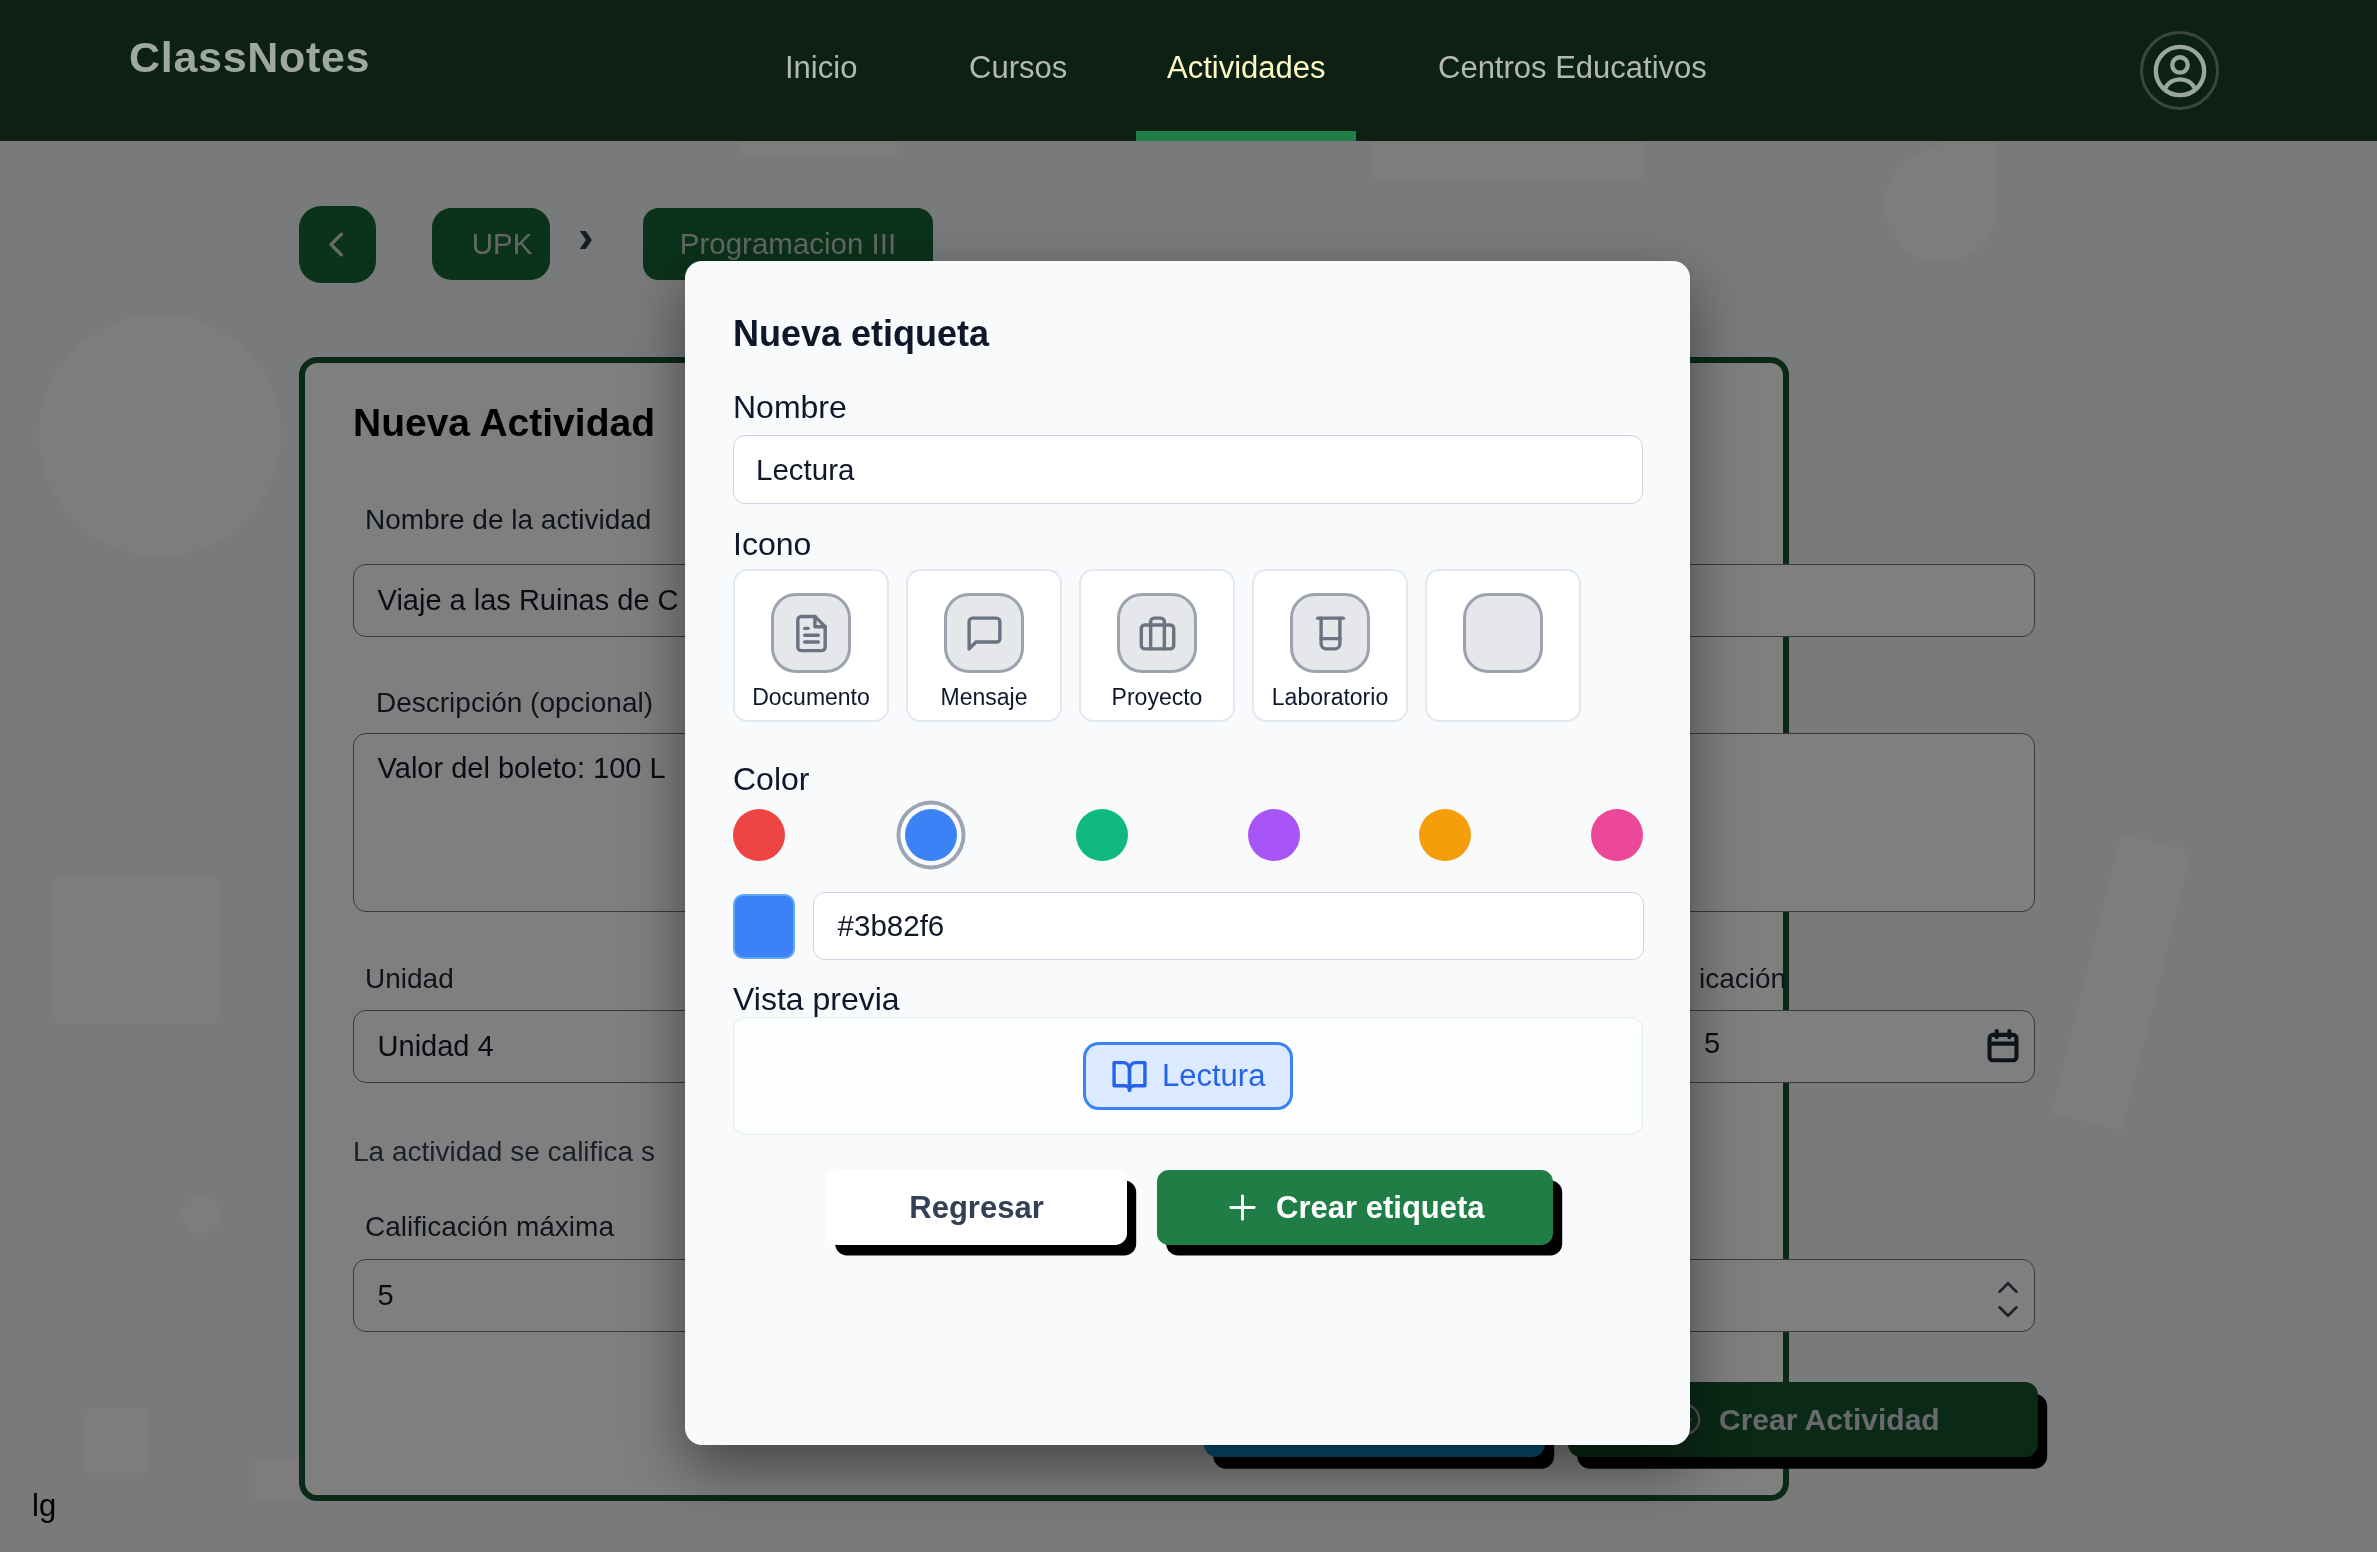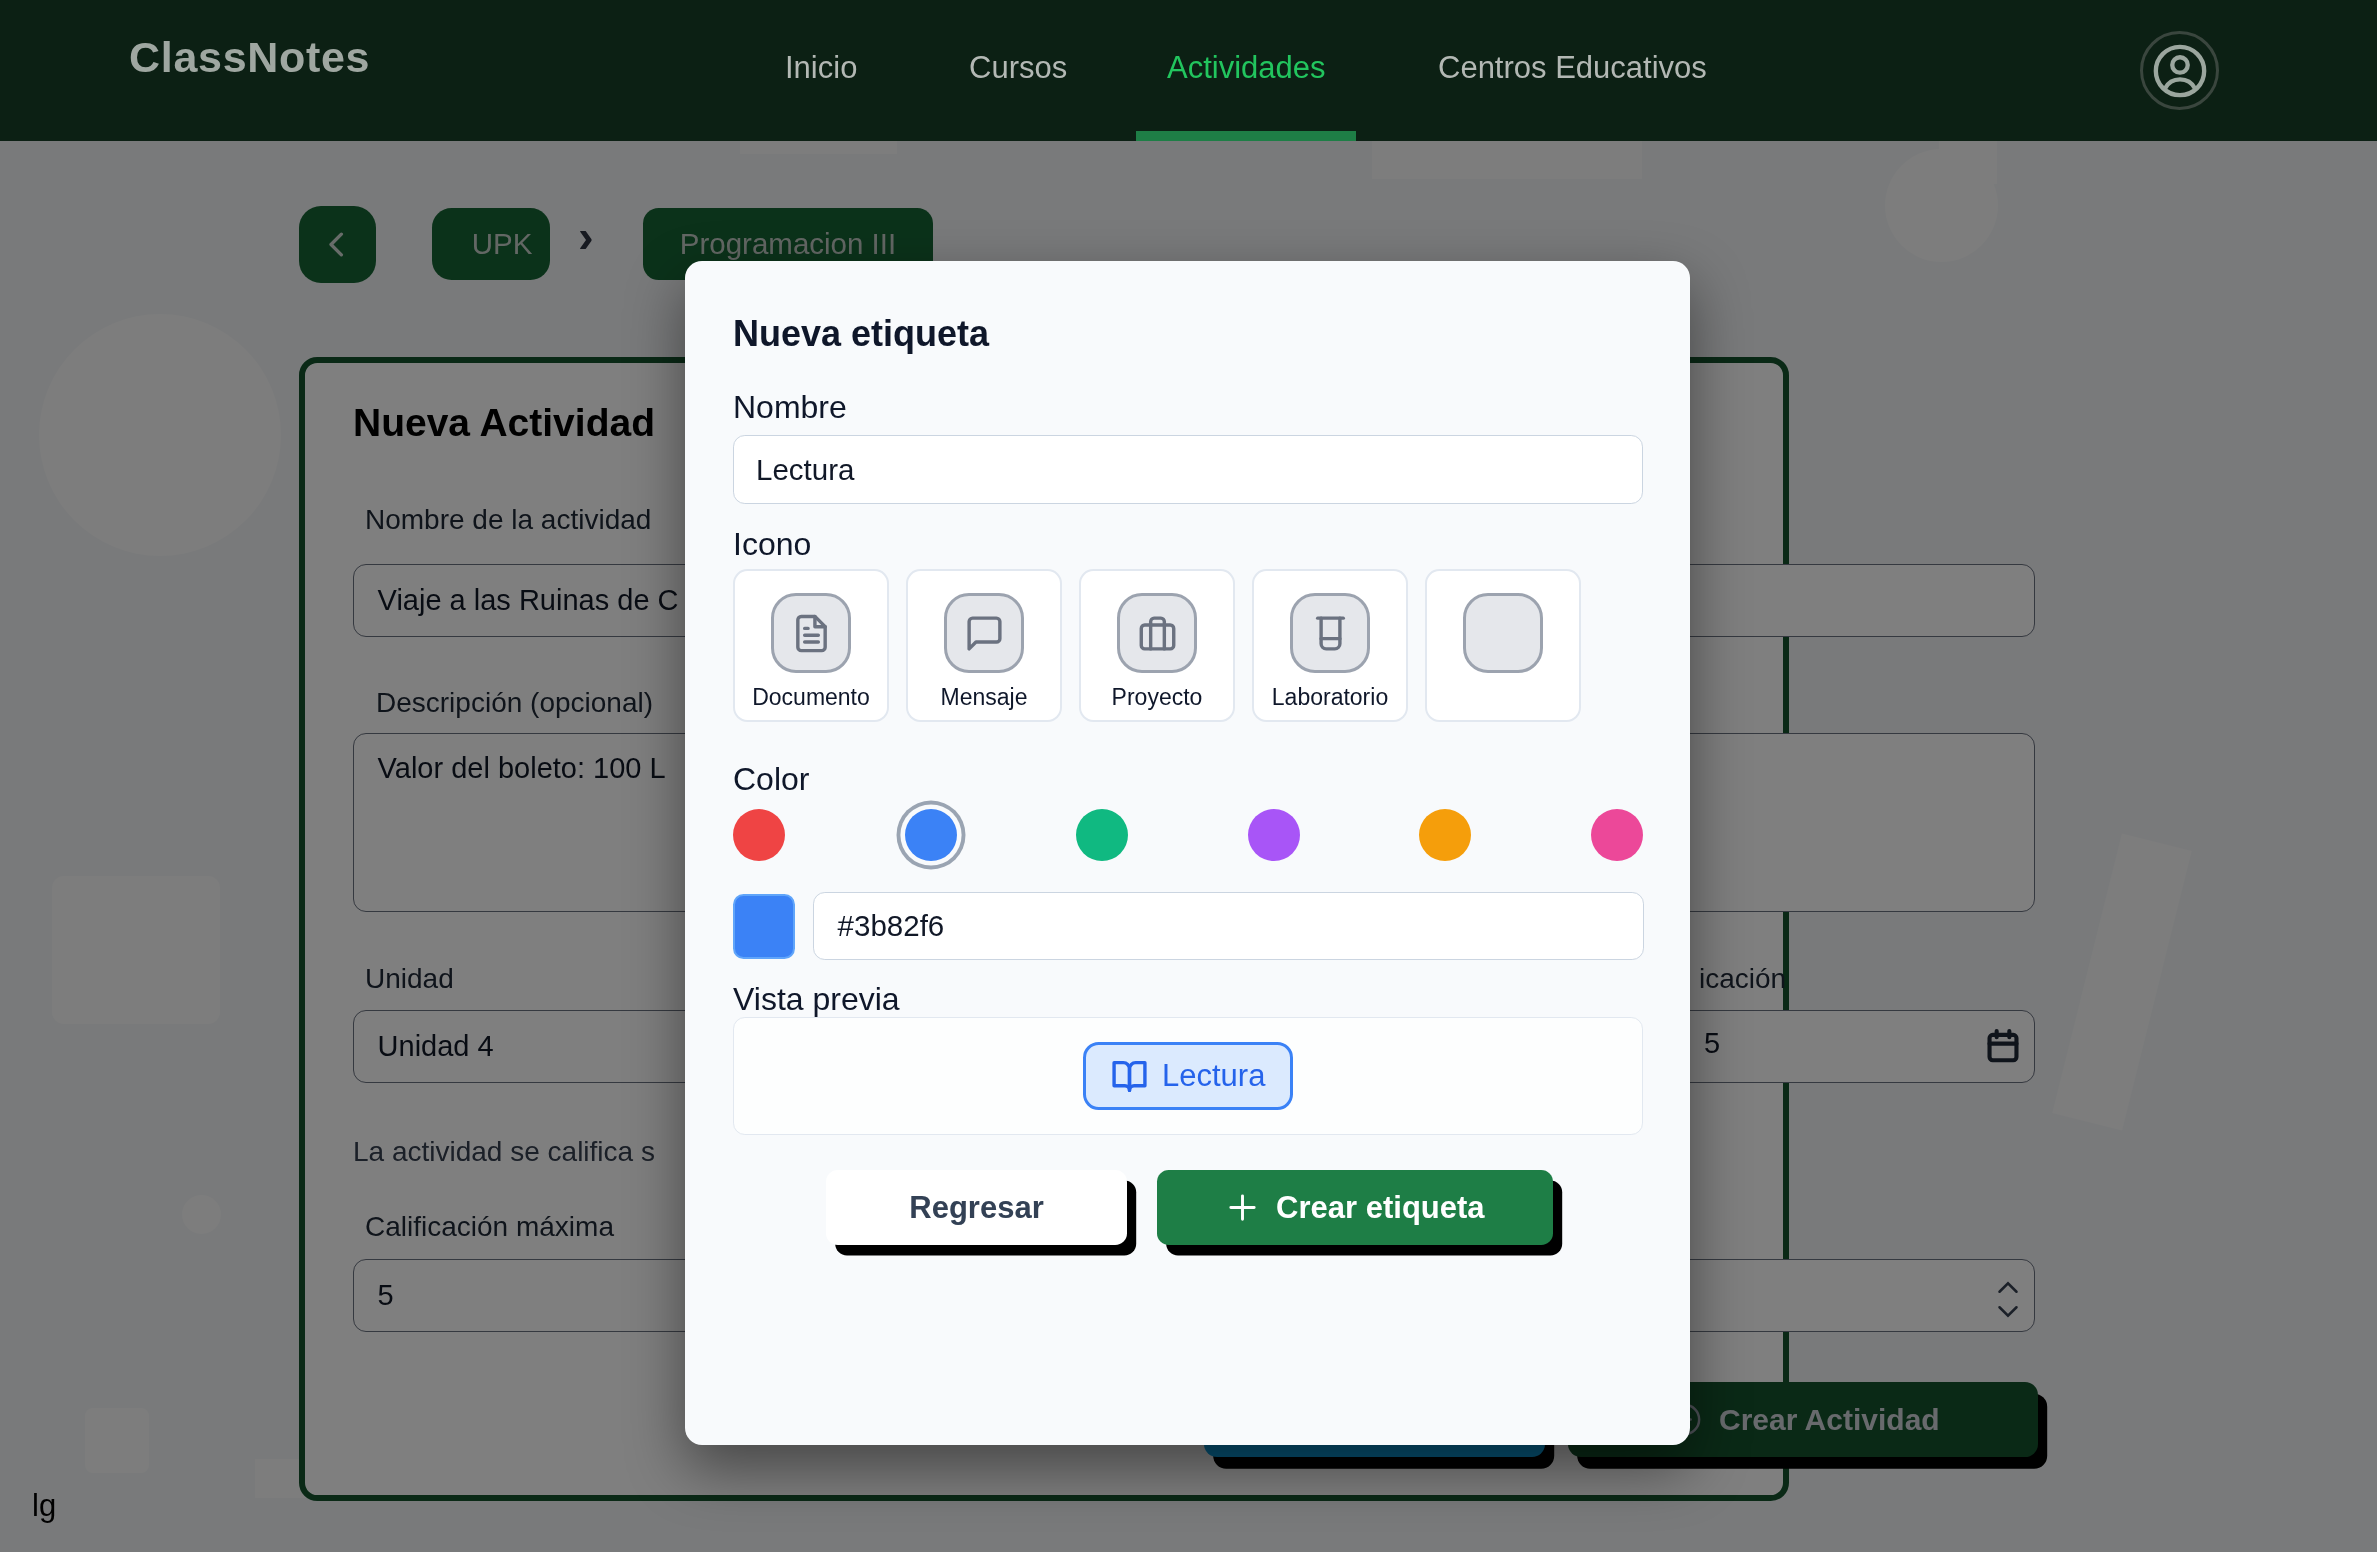--- a/index.html
+++ b/index.html
@@ -3,21 +3,21 @@
 <meta charset="utf-8">
 <style>
   * { margin:0; padding:0; box-sizing:border-box; }
   html,body { width:2377px; height:1552px; overflow:hidden; }
   body { font-family:"Liberation Sans", sans-serif; background:#f3f4f6; position:relative; }
 
   
   .header { position:absolute; left:0; top:0; width:2377px; height:141px; background:#0c2014; z-index:30; }
   .brand { position:absolute; left:129px; top:33px; font-size:43px; font-weight:700; color:#9fa7a1; letter-spacing:0.7px; }
   .nav-item { position:absolute; top:50px; font-size:31px; color:#b3b8b4; cursor:pointer; }
-  .nav-item.active { color:#22c55e;text-align:center; }
+  .nav-item.active { color:#fef9c3;text-align:center; }
   .nav-underline { position:absolute; left:1136px; bottom:0; width:220px; height:9.8px; background:#1e7e46; }
   .avatar-btn { position:absolute; left:2140px; top:31px; width:79px; height:79px; border-radius:50%; border:3.9px solid #3a463e; display:flex; align-items:center; justify-content:center; }
   .avatar-btn svg { width:58px; height:58px; color:#9ba69e; }
 
   
   .page { position:absolute; inset:0; z-index:0; }
   .decor { position:absolute; background:#fafbfb; }
   .decor.circle { border-radius:50%; }
 
   .crumb-btn { position:absolute; background:#166534; border-radius:19.6px; color:#c6cfc9; font-size:29.5px; display:flex; align-items:center; justify-content:center; }

